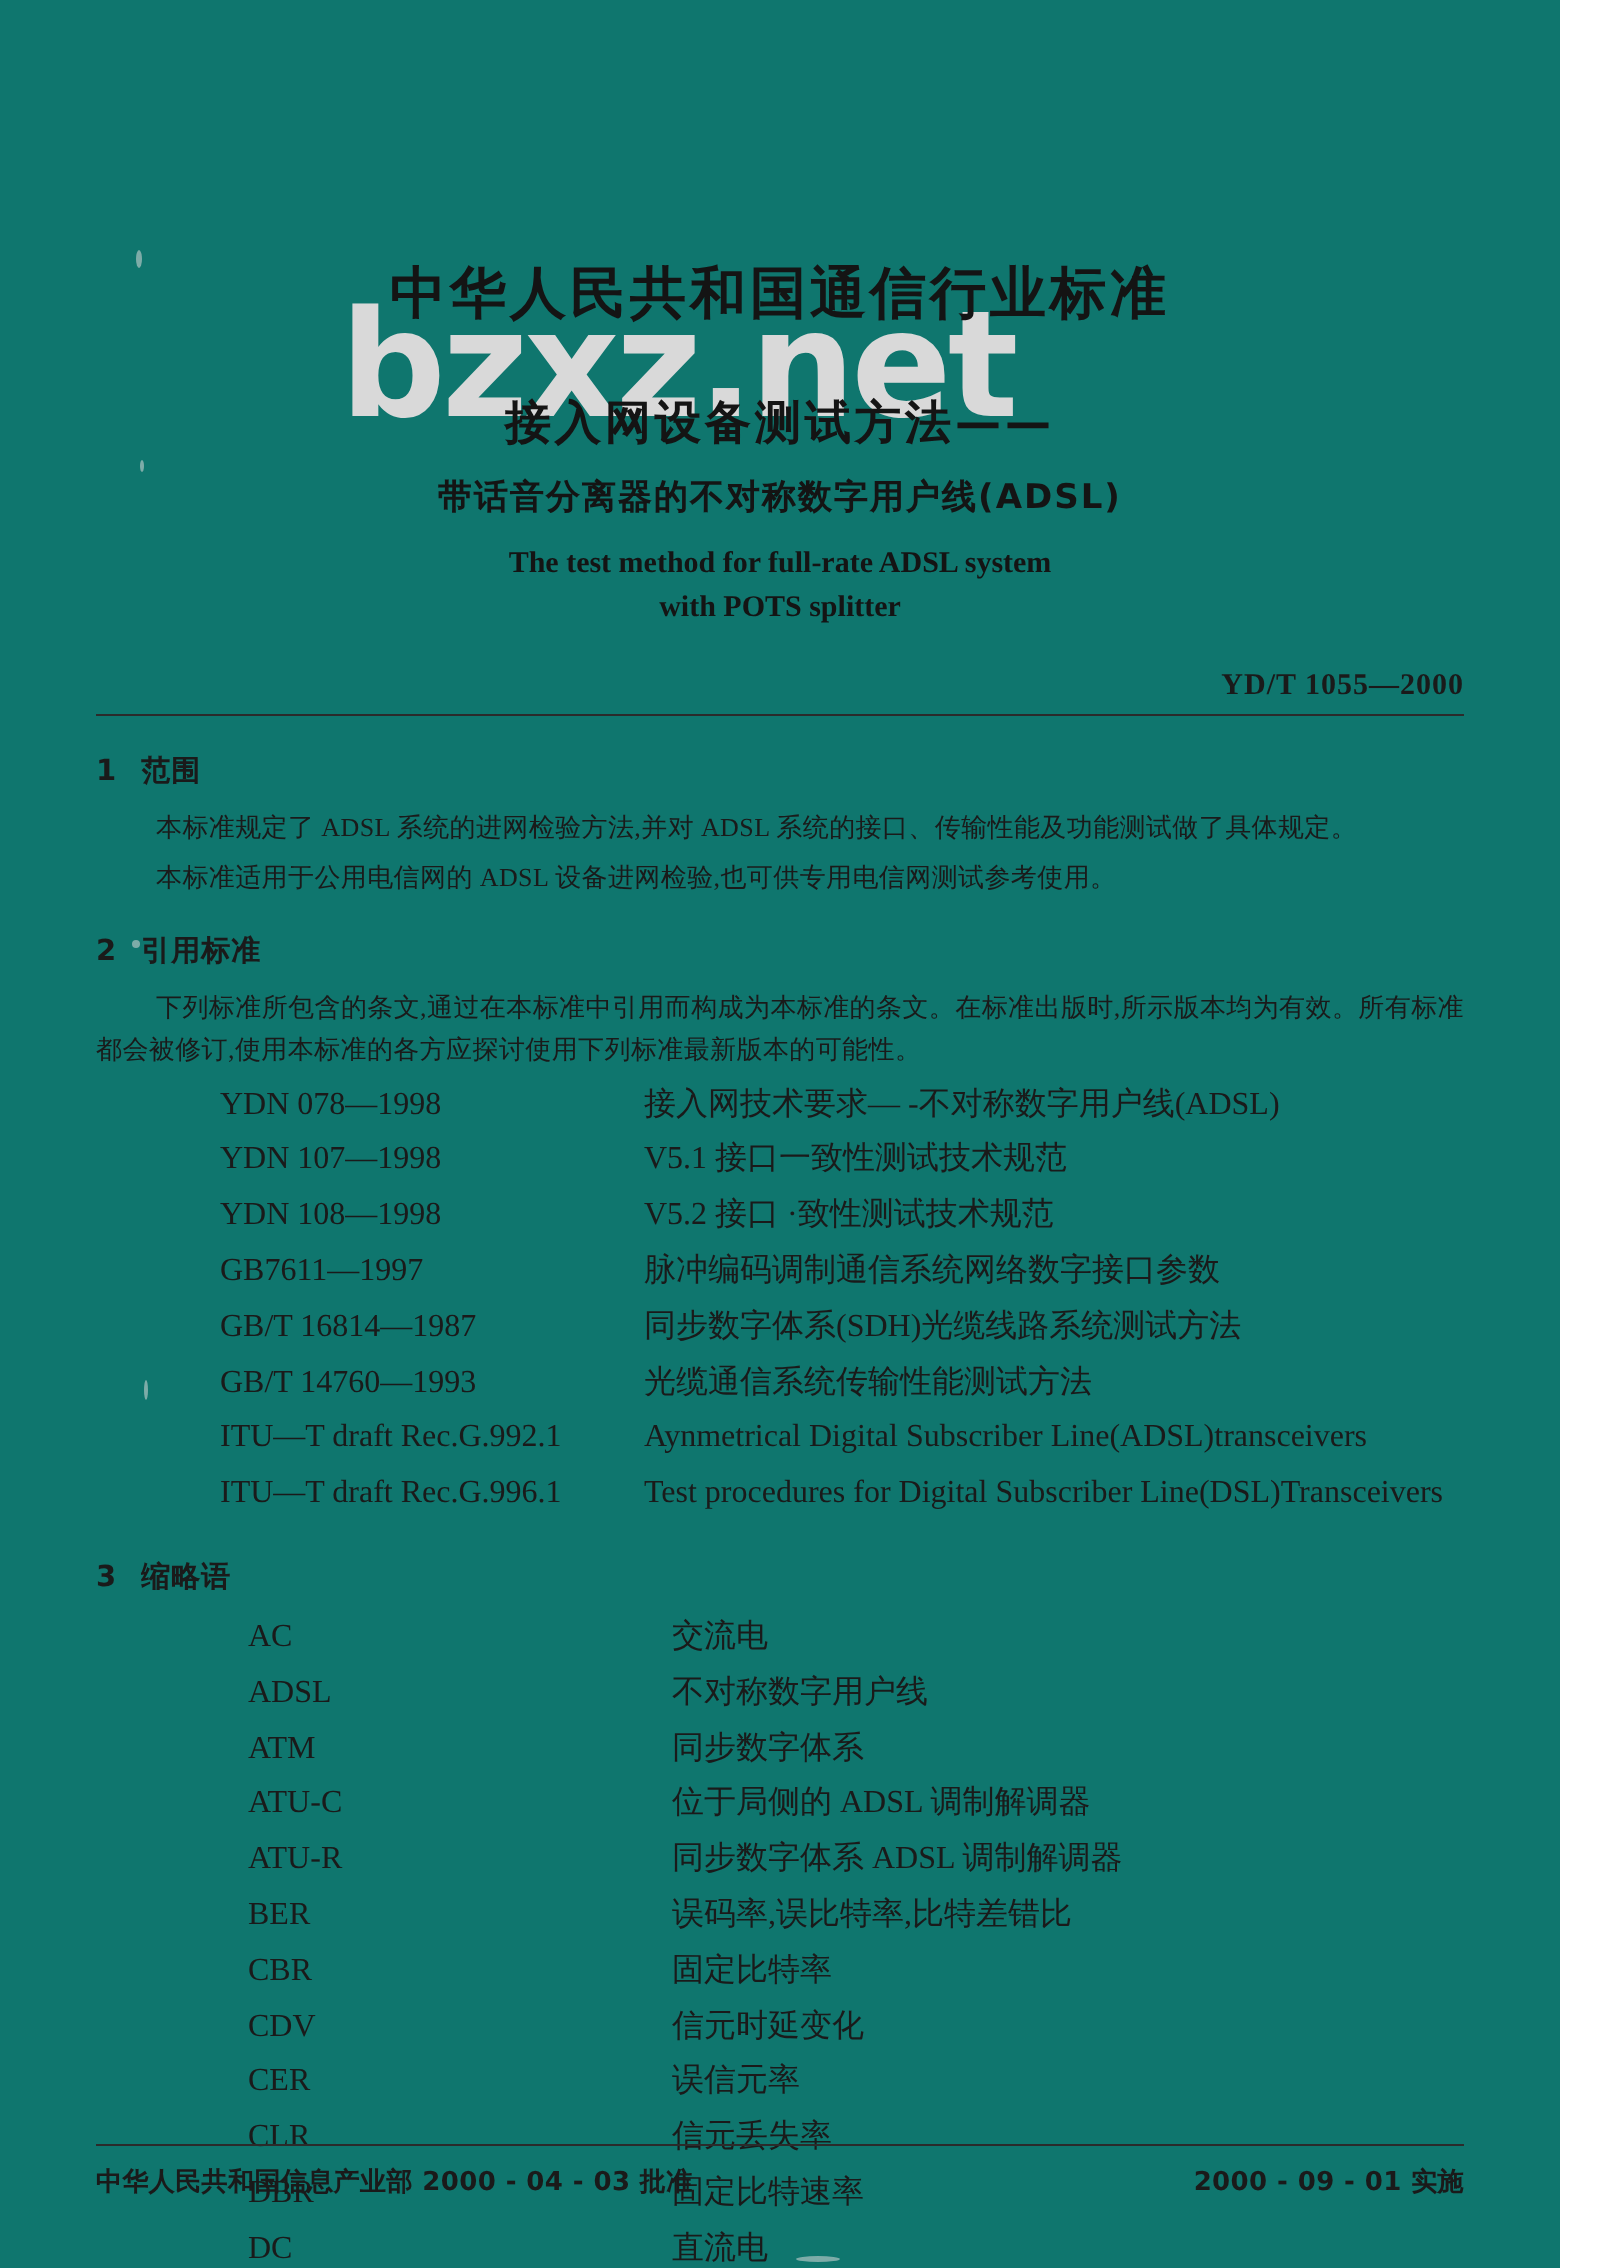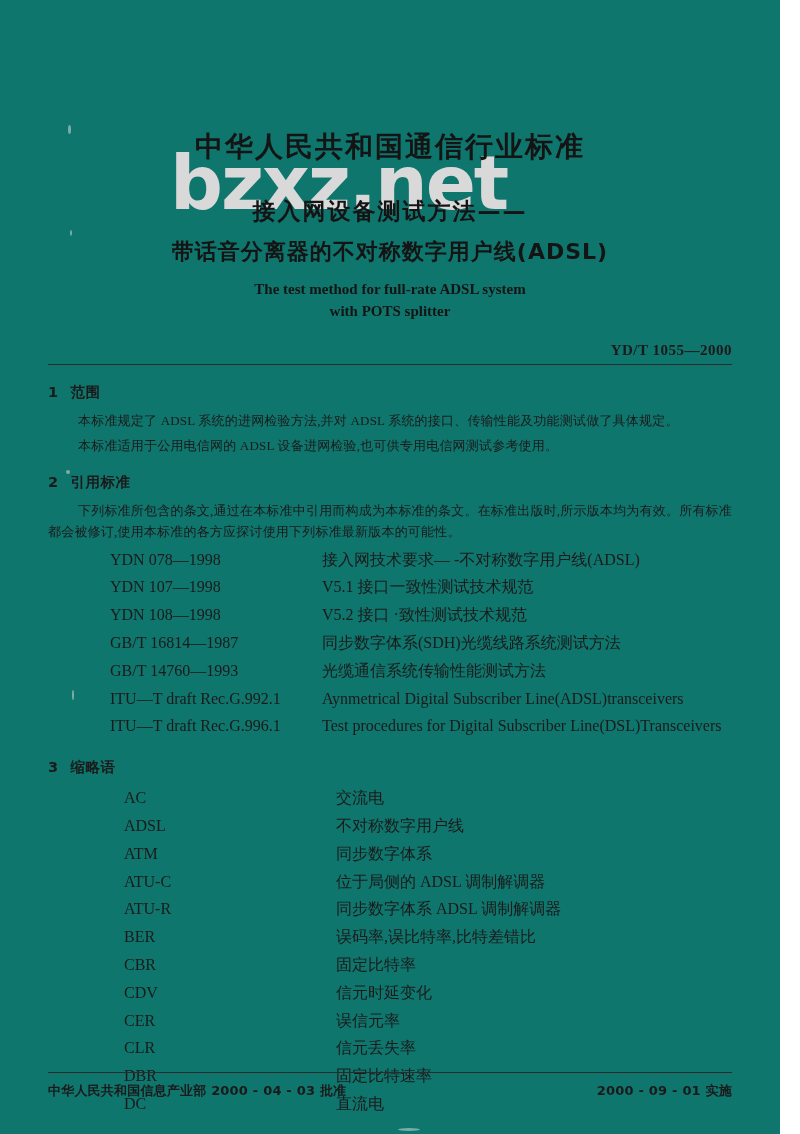--- a/index.html
+++ b/index.html
@@ -66,21 +66,21 @@
     font-weight: bold;
     font-size: 23px;
     letter-spacing: 2px;
     color: #141414;
     text-align: center;
   }
   .t-sub2 {
     margin-top: 10px;
     font-family: "DejaVu Sans", "Liberation Sans", sans-serif;
     font-weight: bold;
-    font-size: 22px;
+    font-size: 17px;
     letter-spacing: 1px;
     color: #141414;
   }
   .t-en1 {
     margin-top: 14px;
     font-family: "Liberation Serif", serif;
     font-weight: bold;
     font-size: 15px;
     color: #141414;
   }
@@ -222,20 +222,24 @@
           </tr>
           <tr>
             <td class="c-code">YDN 107—1998</td>
             <td class="c-desc">V5.1 接口一致性测试技术规范</td>
           </tr>
           <tr>
             <td class="c-code">YDN 108—1998</td>
             <td class="c-desc">V5.2 接口 ·致性测试技术规范</td>
           </tr>
           <tr>
+            <td class="c-code">GB7611—1997</td>
+            <td class="c-desc">脉冲编码调制通信系统网络数字接口参数</td>
+          </tr>
+          <tr>
             <td class="c-code">GB/T 16814—1987</td>
             <td class="c-desc">同步数字体系(SDH)光缆线路系统测试方法</td>
           </tr>
           <tr>
             <td class="c-code">GB/T 14760—1993</td>
             <td class="c-desc">光缆通信系统传输性能测试方法</td>
           </tr>
           <tr>
             <td class="c-code">ITU—T draft Rec.G.992.1</td>
             <td class="c-desc">Aynmetrical Digital Subscriber Line(ADSL)transceivers</td>

